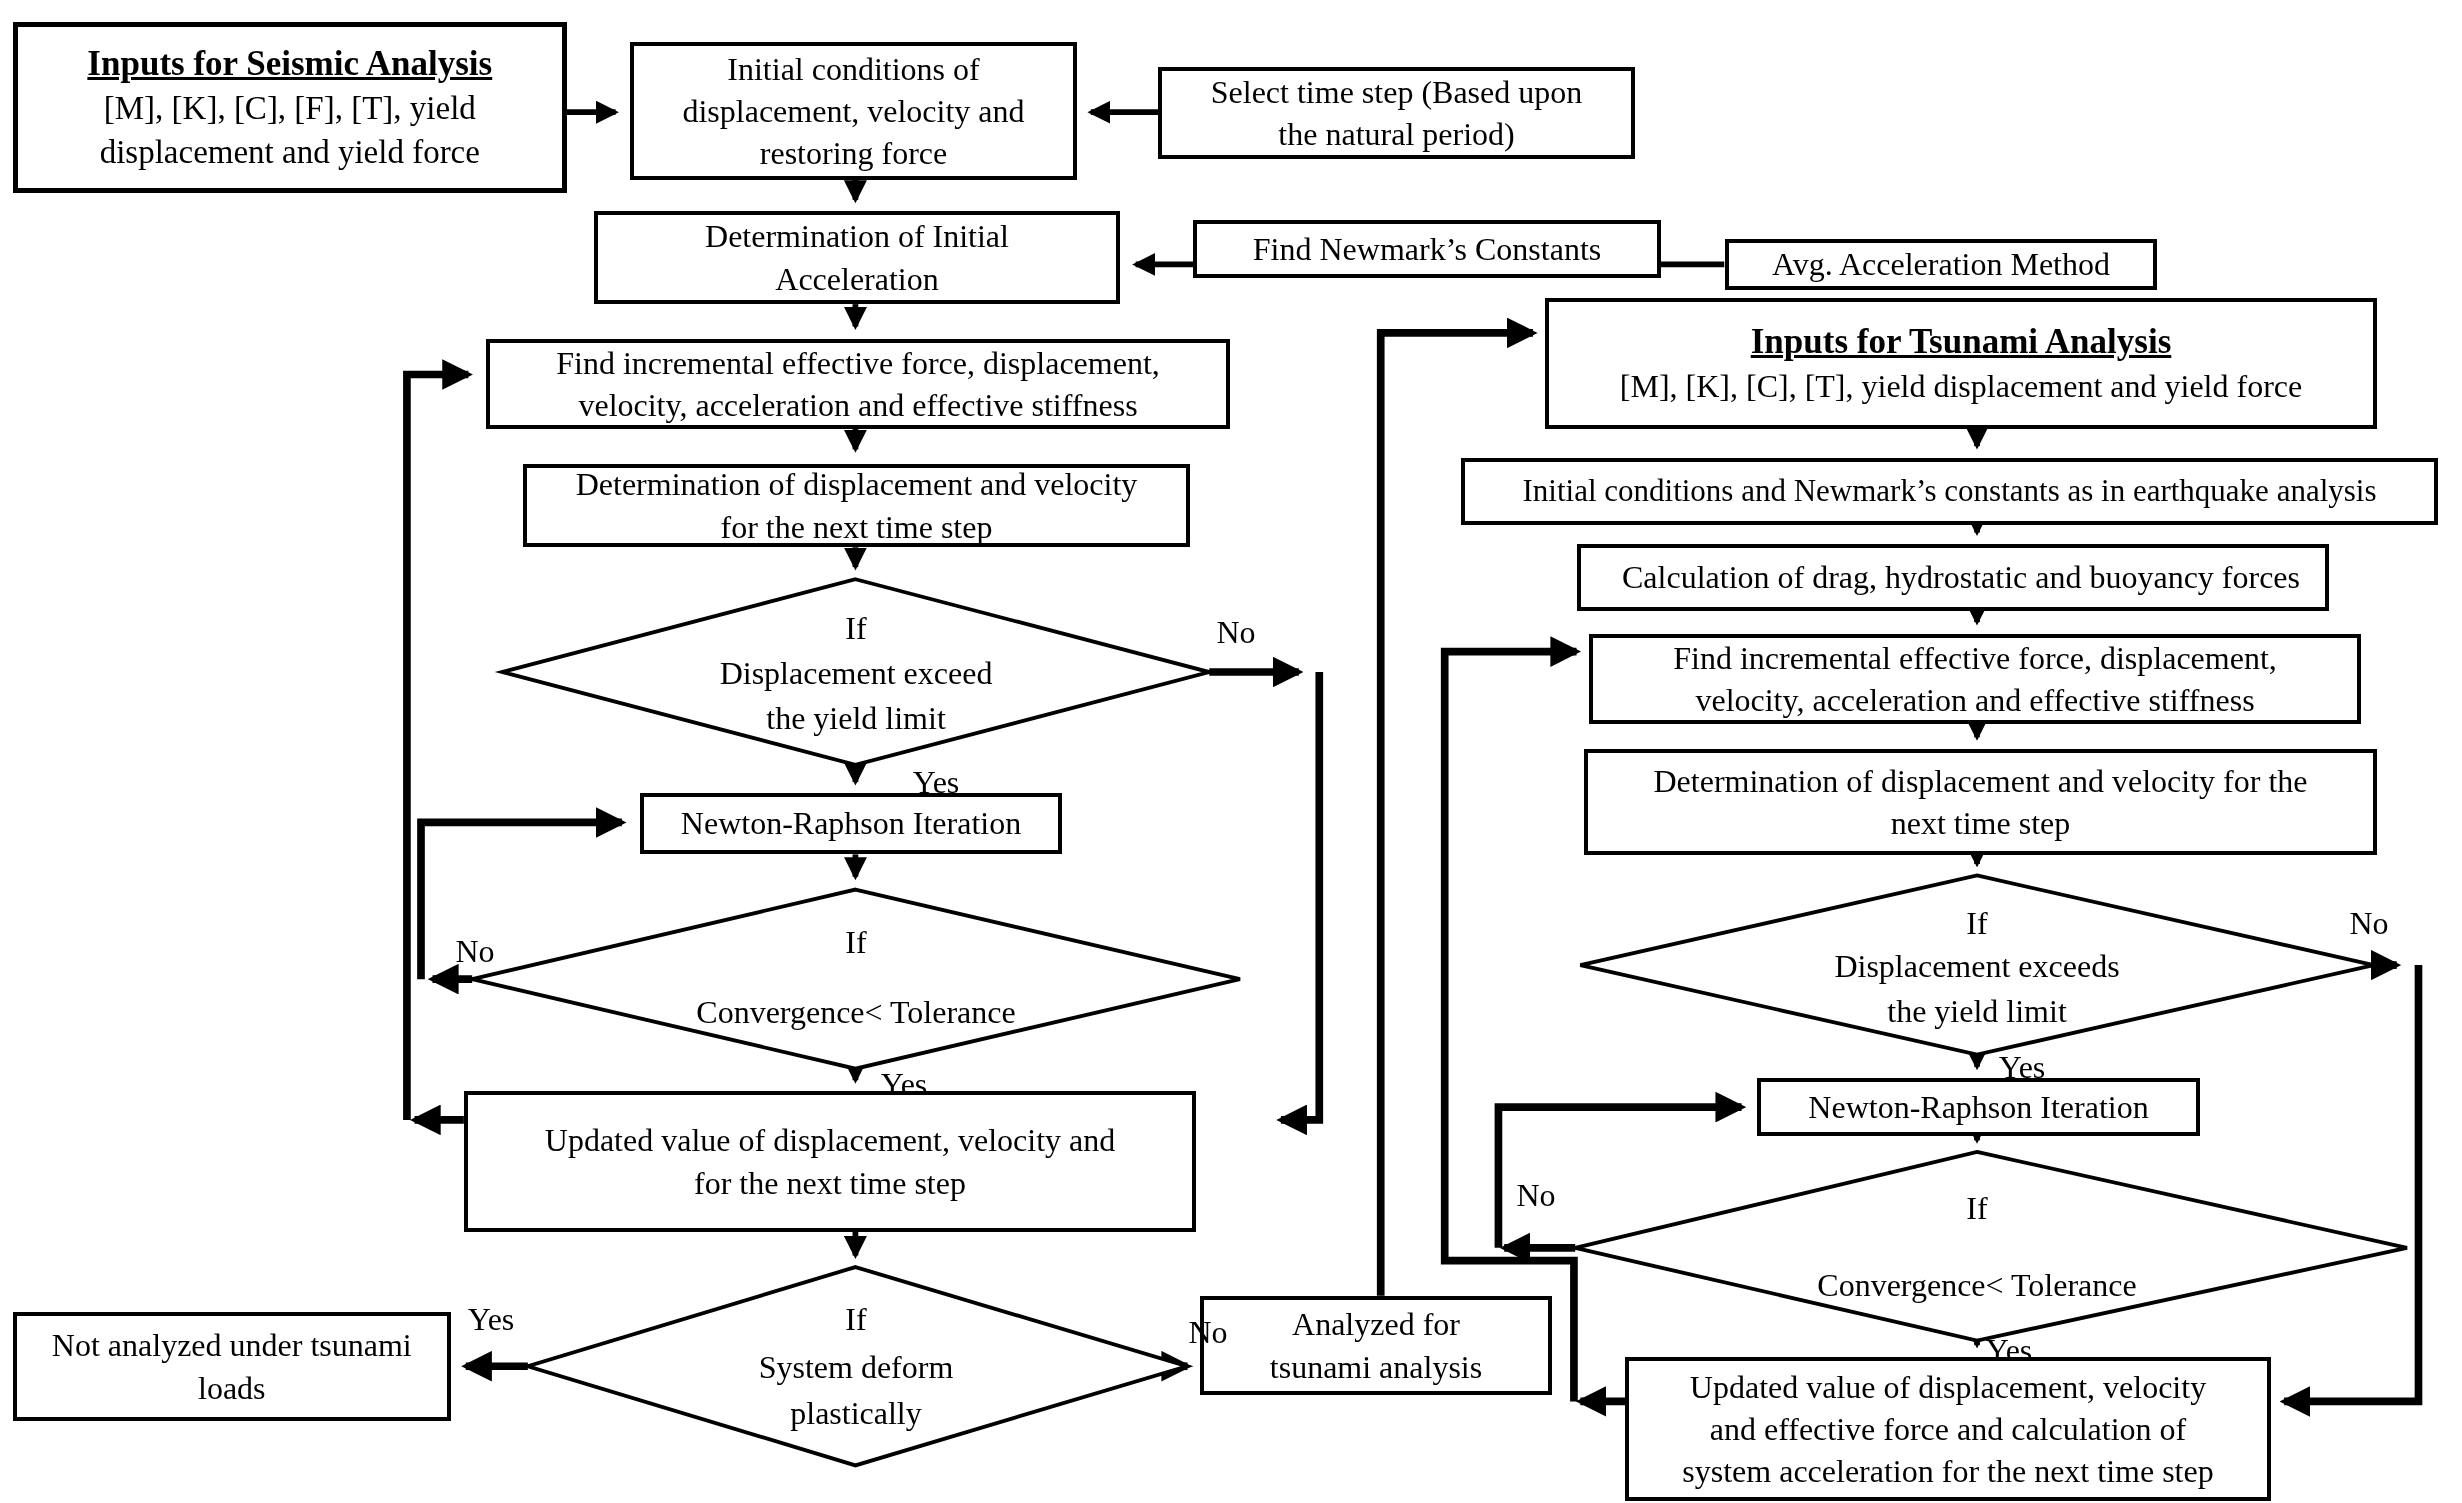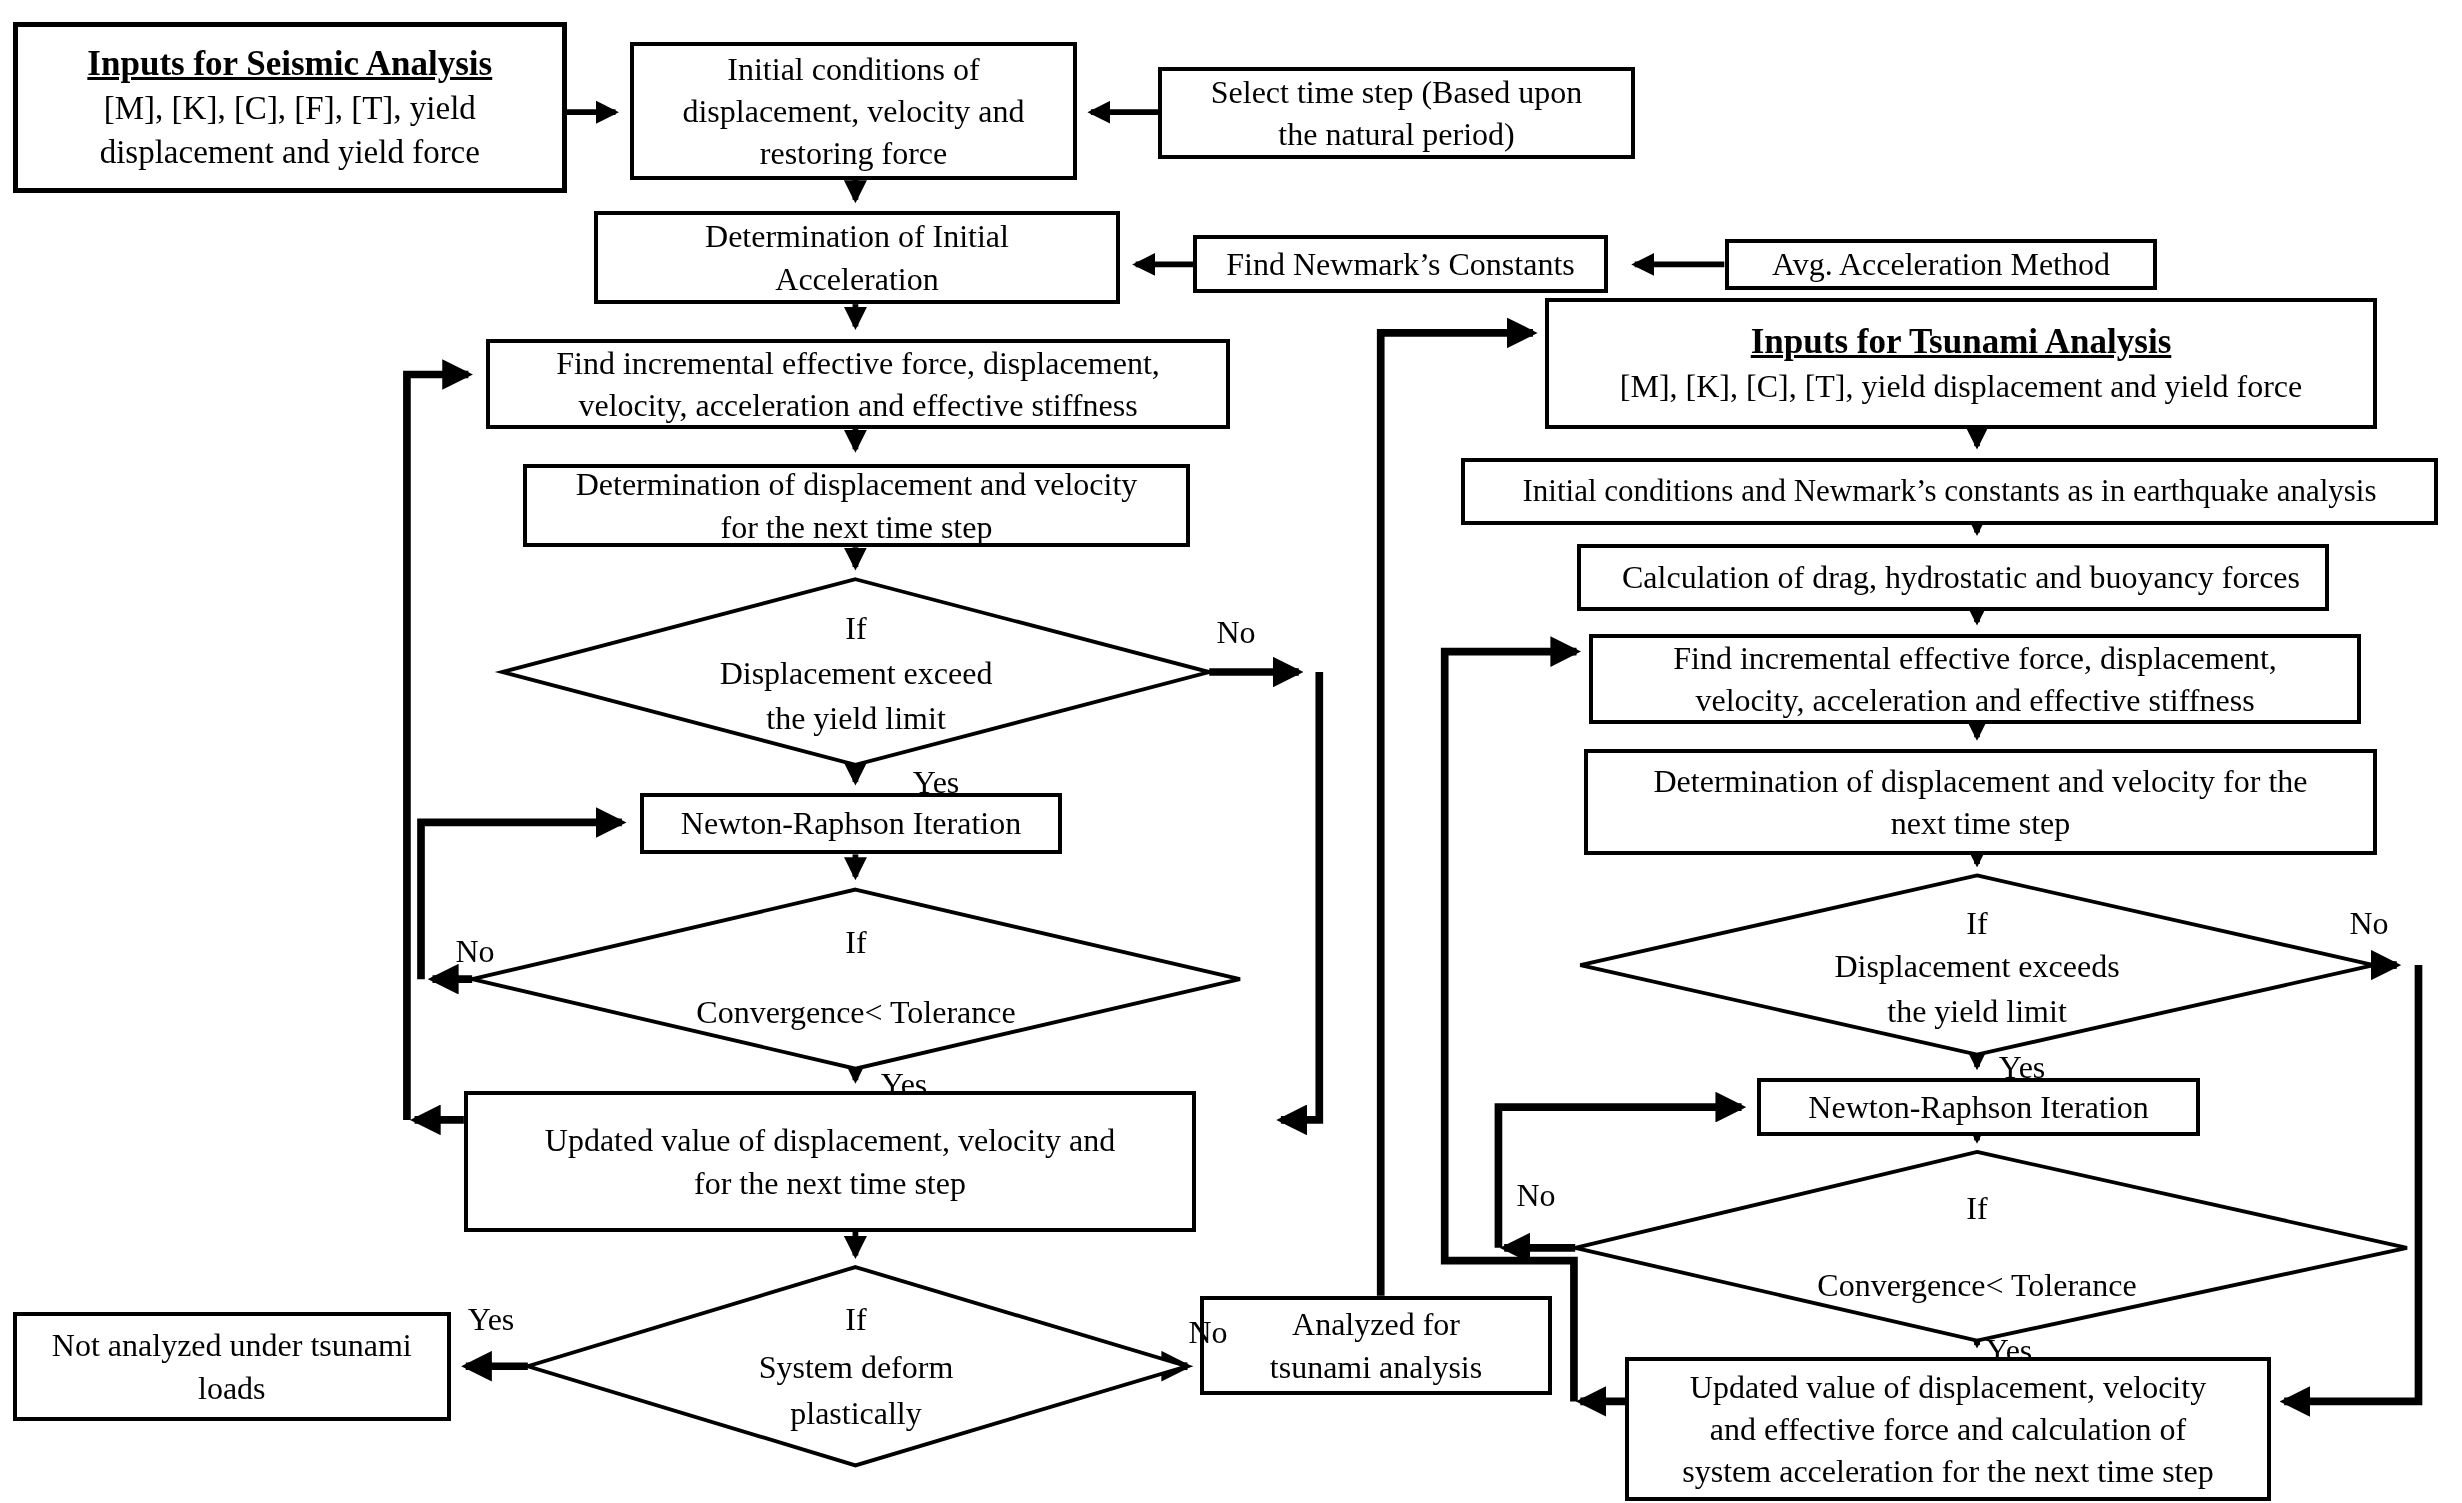--- a/index.html
+++ b/index.html
@@ -90,21 +90,21 @@
 <div class="box" style="left:1158px;top:67px;width:477px;height:92px;">
   <div class="l">Select time step (Based upon</div>
   <div class="l">the natural period)</div>
 </div>
 
 <div class="box" style="left:594px;top:211px;width:526px;height:93px;">
   <div class="l">Determination of Initial</div>
   <div class="l">Acceleration</div>
 </div>
 
-<div class="box" style="left:1193px;top:235px;width:415px;height:58px;">
+<div class="box" style="left:1193px;top:220px;width:468px;height:58px;">
   <div class="l">Find Newmark’s Constants</div>
 </div>
 
 <div class="box" style="left:1725px;top:239px;width:432px;height:51px;">
   <div class="l">Avg. Acceleration Method</div>
 </div>
 
 <div class="box" style="left:486px;top:339px;width:744px;height:90px;">
   <div class="l">Find incremental effective force, displacement,</div>
   <div class="l">velocity, acceleration and effective stiffness</div>

